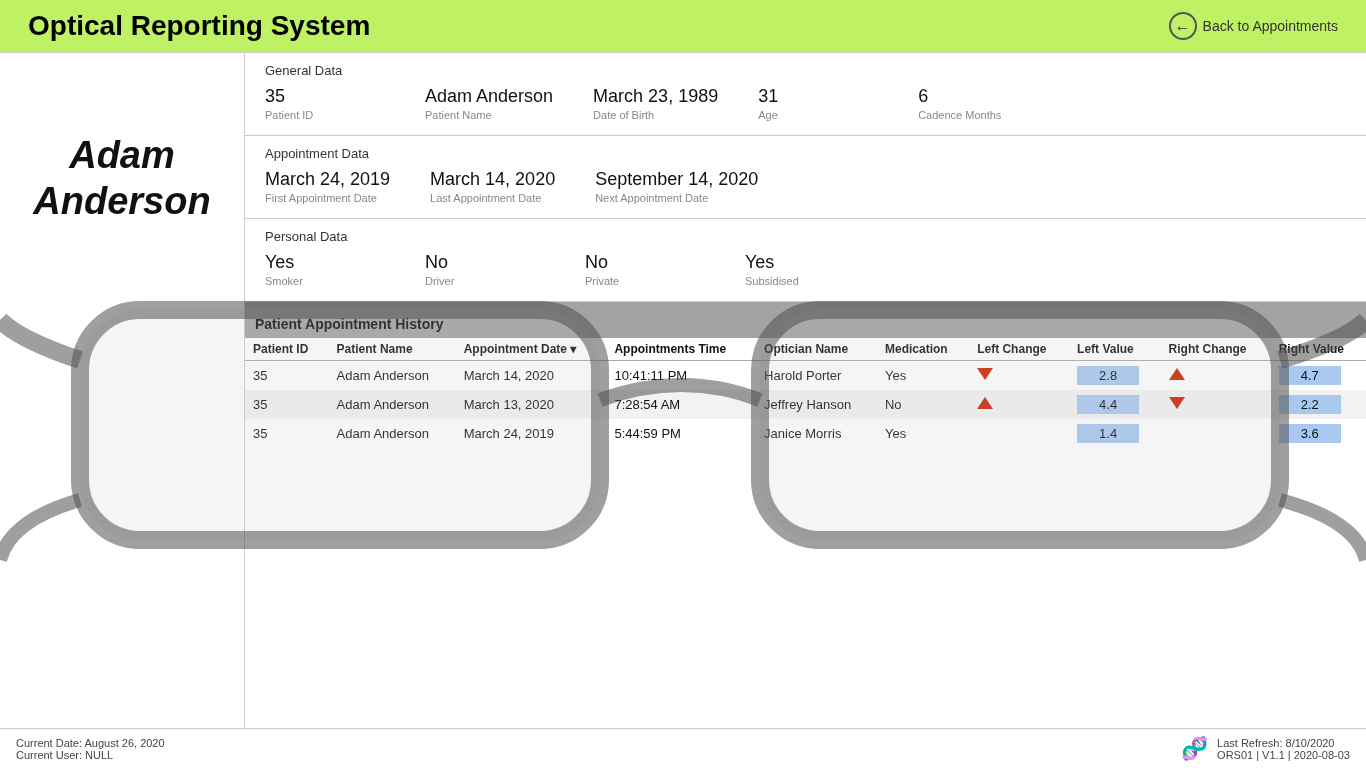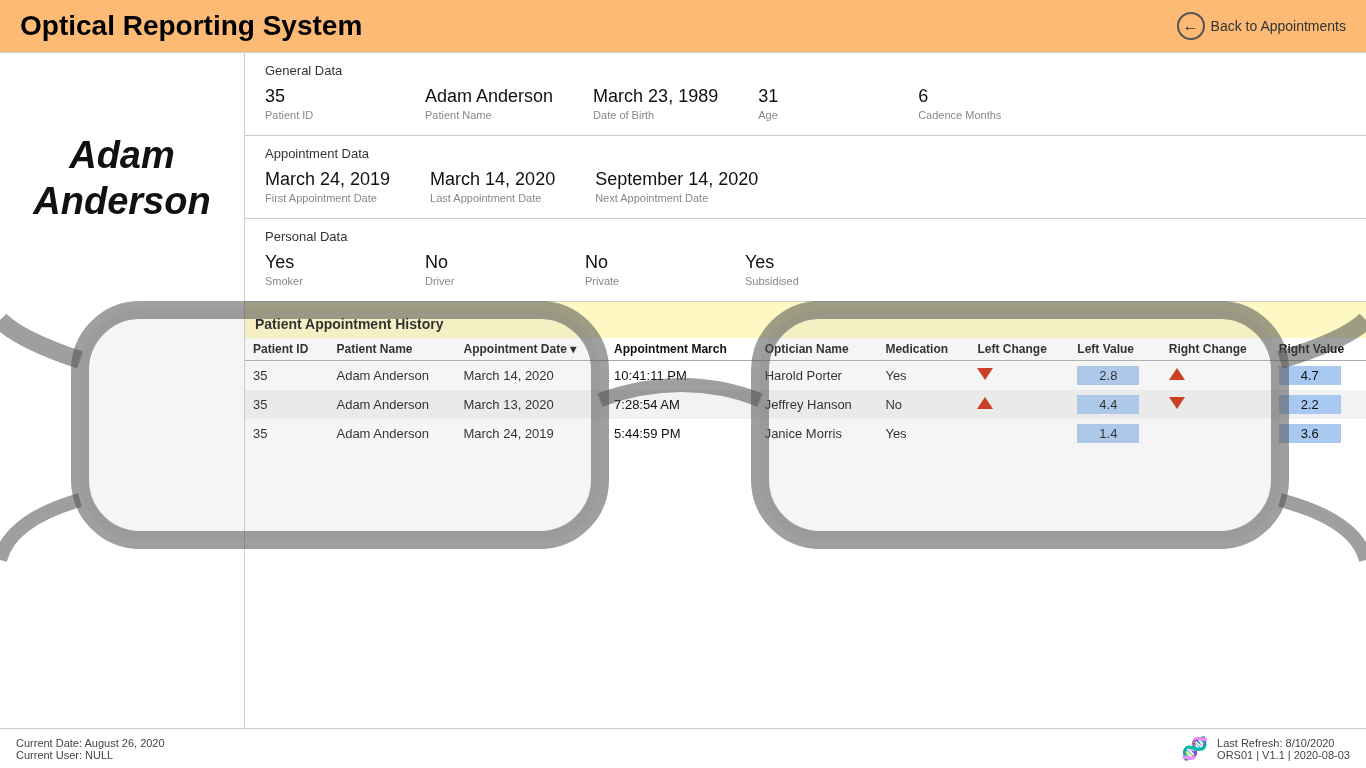--- a/index.html
+++ b/index.html
@@ -7,22 +7,22 @@
       font-family: Arial, sans-serif;
       background: #f0f0f0;
       width: 1366px;
       height: 768px;
       overflow: hidden;
       position: relative;
     }
 
     
     #header {
-      background: #fdba74;
-      padding: 10px 20px;
+      background: #bef264;
+      padding: 10px 28px;
       display: flex;
       align-items: center;
       justify-content: space-between;
       border-bottom: 1px solid #ccc;
       position: relative;
       z-index: 10;
     }
     #header h1 {
       font-size: 28px;
       font-weight: bold;
@@ -106,21 +106,21 @@
     }
     .data-label {
       font-size: 11px;
       color: #888;
       margin-top: 2px;
     }
 
     
     #history-section {
       padding: 10px 0 0 0;
-      background: #fef9c3;
+      background: #a3a3a3;
     }
     .history-title {
       font-size: 14px;
       font-weight: bold;
       color: #111;
       padding: 4px 10px 6px 10px;
     }
     table {
       width: 100%;
       border-collapse: collapse;
@@ -299,21 +299,21 @@
     </div>
 
     <div id="history-section">
       <div class="history-title">Patient Appointment History</div>
       <table>
         <thead>
           <tr>
             <th>Patient ID</th>
             <th>Patient Name</th>
             <th>Appointment Date ▾</th>
-            <th>Appointment March</th>
+            <th>Appointments Time</th>
             <th>Optician Name</th>
             <th>Medication</th>
             <th>Left Change</th>
             <th>Left Value</th>
             <th>Right Change</th>
             <th>Right Value</th>
           </tr>
         </thead>
         <tbody id="history-tbody">
         <tr style="background: rgb(255, 255, 255);">

